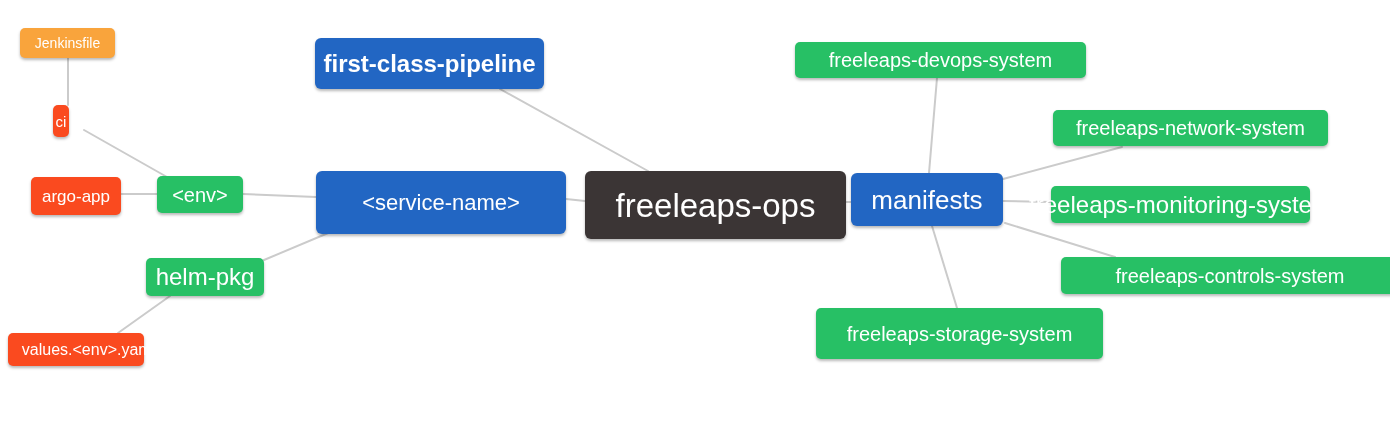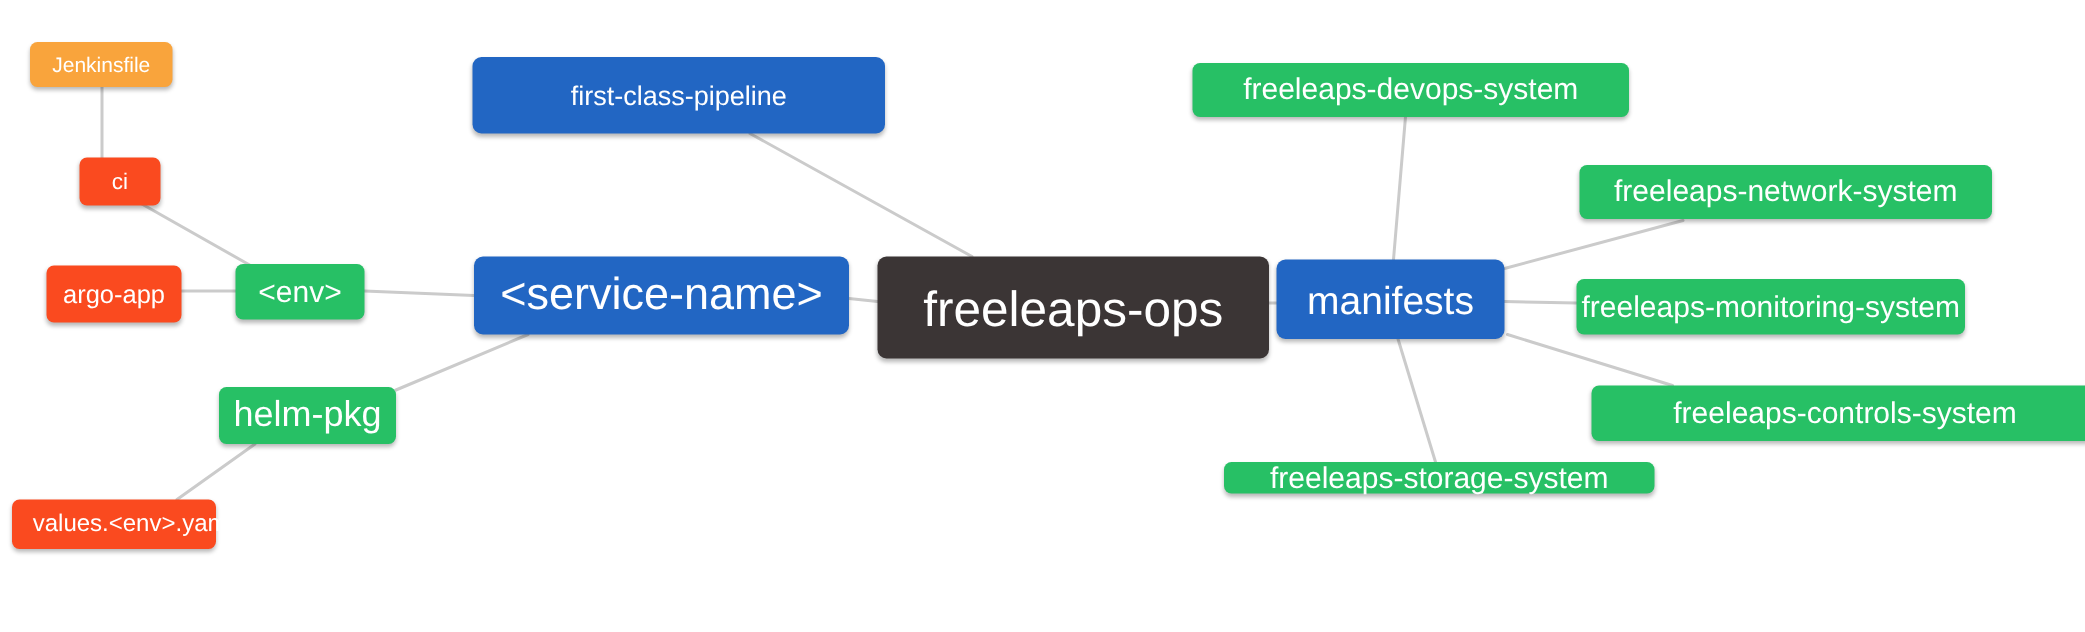--- a/index.html
+++ b/index.html
@@ -63,41 +63,41 @@
     <line x1="846" y1="202" x2="851" y2="202"></line>
     <line x1="929" y1="173" x2="938" y2="66"></line>
     <line x1="1003" y1="179" x2="1122" y2="147"></line>
     <line x1="1003" y1="201" x2="1051" y2="202"></line>
     <line x1="1005" y1="223" x2="1115" y2="257"></line>
     <line x1="932" y1="226" x2="957" y2="308"></line>
   </svg>
 
   <div class="node lvl5" style="left:20px;  top:28px;  width:95px;  height:30px; font-size:14px;">Jenkinsfile</div>
 
-  <div class="node lvl4" style="left:53px;  top:105px; width:54px;  height:32px; font-size:15px;">ci</div>
+  <div class="node lvl4" style="left:53px;  top:105px; width:16px;  height:32px; font-size:15px;">ci</div>
 
   <div class="node lvl4" style="left:31px;  top:177px; width:90px;  height:38px; font-size:17px;">argo-app</div>
 
   <div class="node lvl3" style="left:157px; top:176px; width:86px;  height:37px; font-size:20px;">&lt;env&gt;</div>
 
-  <div class="node lvl2" style="left:315px; top:38px;  width:275px; height:51px; font-size:18px;">first-class-pipeline</div>
+  <div class="node lvl2" style="left:315px; top:38px;  width:229px; height:51px; font-size:24px;font-weight:bold;">first-class-pipeline</div>
 
-  <div class="node lvl2" style="left:316px; top:171px; width:250px; height:52px; font-size:30px;">&lt;service-name&gt;</div>
+  <div class="node lvl2" style="left:316px; top:171px; width:250px; height:63px; font-size:22px;">&lt;service-name&gt;</div>
 
   <div class="node root" style="left:585px; top:171px; width:261px; height:68px; font-size:33px;">freeleaps-ops</div>
 
   <div class="node lvl2" style="left:851px; top:173px; width:152px; height:53px; font-size:26px;">manifests</div>
 
   <div class="node lvl3" style="left:146px; top:258px; width:118px; height:38px; font-size:24px;">helm-pkg</div>
 
   <div class="node lvl4" style="left:8px;   top:333px; width:136px; height:33px; font-size:16px;padding-left:25px;">values.&lt;env&gt;.yaml</div>
 
   <div class="node lvl3" style="left:795px; top:42px;  width:291px; height:36px; font-size:20px;">freeleaps-devops-system</div>
 
   <div class="node lvl3" style="left:1053px;top:110px; width:275px; height:36px; font-size:20px;">freeleaps-network-system</div>
 
-  <div class="node lvl3" style="left:1051px;top:186px; width:259px; height:37px; font-size:20px;">freeleaps-monitoring-system</div>
+  <div class="node lvl3" style="left:1051px;top:186px; width:259px; height:37px; font-size:24px;">freeleaps-monitoring-system</div>
 
   <div class="node lvl3" style="left:1061px;top:257px; width:338px; height:37px; font-size:20px;">freeleaps-controls-system</div>
 
-  <div class="node lvl3" style="left:816px; top:308px; width:287px; height:21px; font-size:20px;">freeleaps-storage-system</div>
+  <div class="node lvl3" style="left:816px; top:308px; width:287px; height:51px; font-size:20px;">freeleaps-storage-system</div>
 
 </div>
 
 </body></html>

